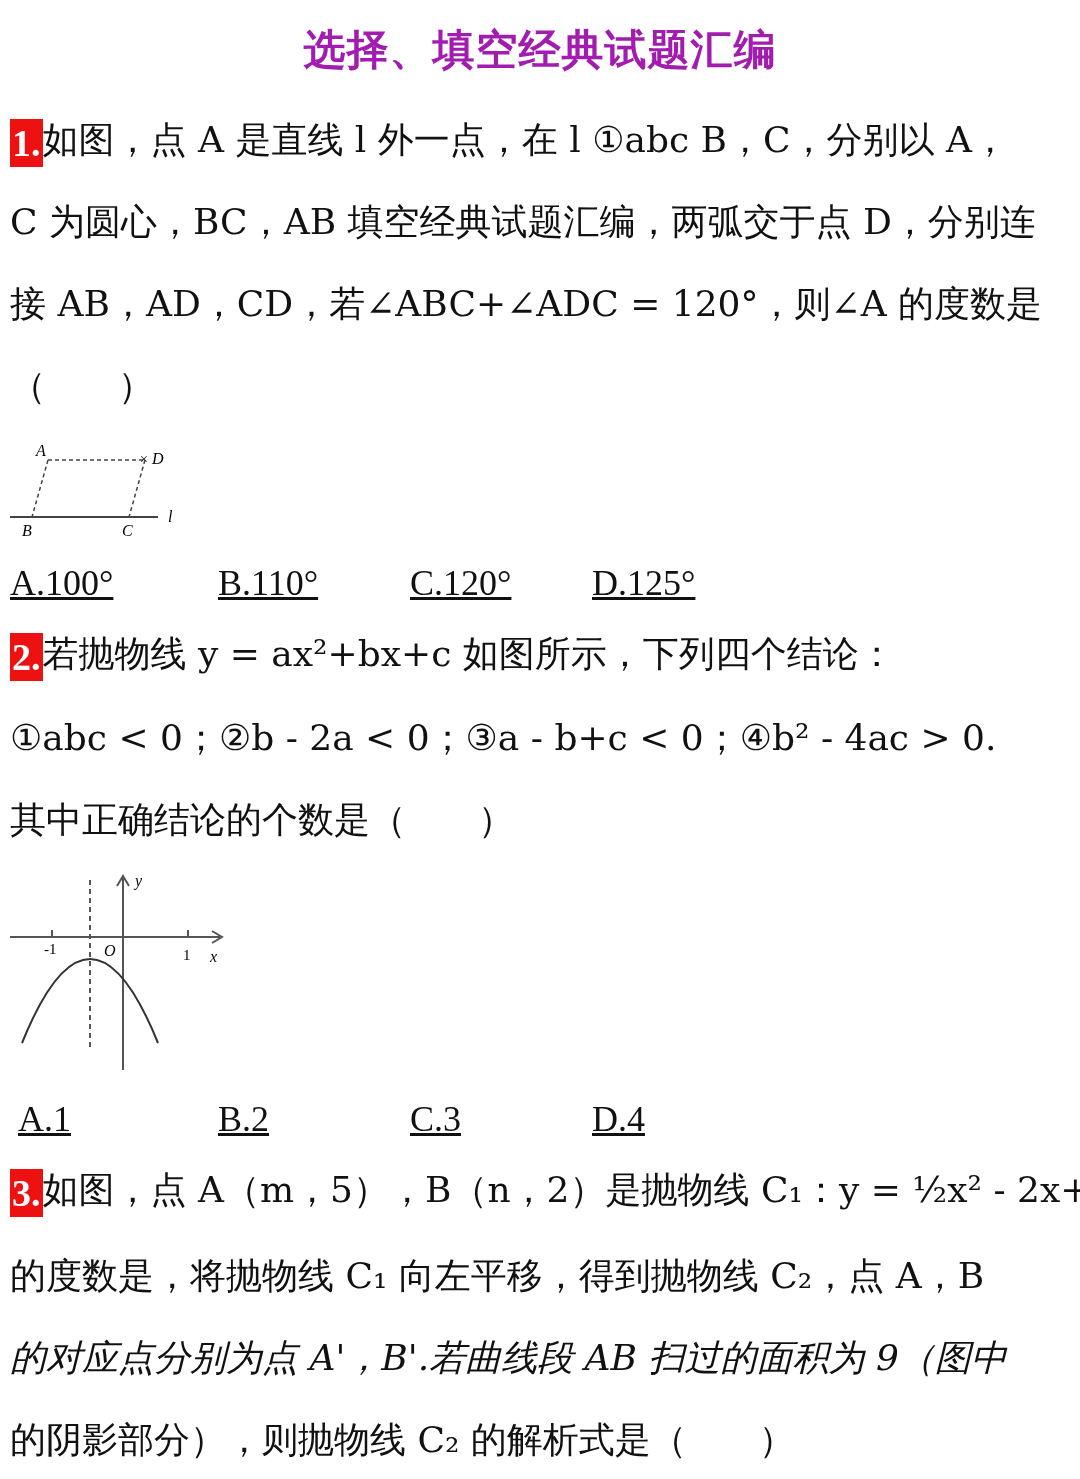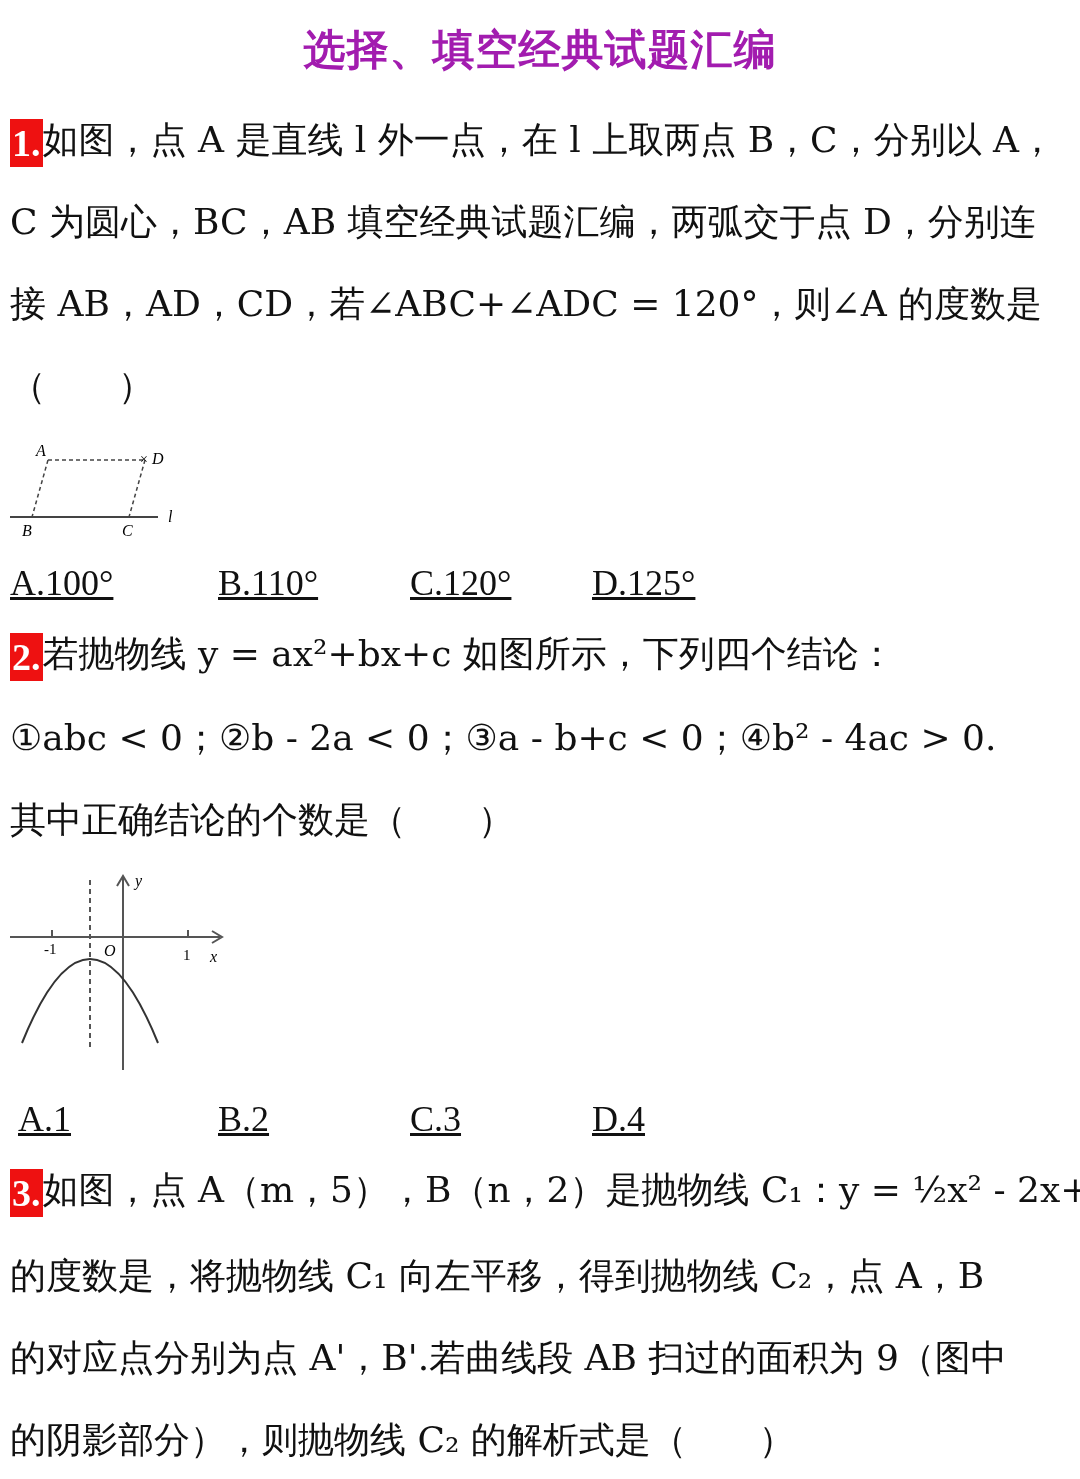--- a/index.html
+++ b/index.html
@@ -14,21 +14,21 @@
   .opts { position:absolute; left:10px; font-size:36px; font-family:"Liberation Serif",serif; }
   .opts span { position:absolute; white-space:nowrap;text-decoration:underline; }
   svg { position:absolute; }
 </style>
 </head>
 <body>
 
 <div class="title">选择、填空经典试题汇编</div>
 
 <div class="line" style="top:118px;">
-  <span class="num">1.</span><span>如图，点 A 是直线 l 外一点，在 l 上取两点 B，C，分别以 A，</span>
+  <span class="num">1.</span><span>如图，点 A 是直线 l 外一点，在 l ①abc B，C，分别以 A，</span>
 </div>
 <div class="line" style="top:200px;">C 为圆心，BC，AB 填空经典试题汇编，两弧交于点 D，分别连</div>
 <div class="line" style="top:282px;">接 AB，AD，CD，若∠ABC+∠ADC = 120°，则∠A 的度数是</div>
 <div class="line" style="top:364px;">（　　）</div>
 
 <svg style="left:0;top:430px;" width="200" height="110" viewBox="0 0 200 110">
   <line x1="10" y1="87" x2="158" y2="87" stroke="#444" stroke-width="2"></line>
   <line x1="48" y1="30" x2="145" y2="30" stroke="#444" stroke-width="1.5" stroke-dasharray="4,3"></line>
   <line x1="48" y1="30" x2="32" y2="87" stroke="#444" stroke-width="1.5" stroke-dasharray="4,3"></line>
   <line x1="145" y1="30" x2="129" y2="87" stroke="#444" stroke-width="1.5" stroke-dasharray="4,3"></line>
@@ -73,14 +73,14 @@
   <span style="left:8px;">A.1</span>
   <span style="left:208px;">B.2</span>
   <span style="left:400px;">C.3</span>
   <span style="left:582px;">D.4</span>
 </div>
 
 <div class="line" style="top:1168px;">
   <span class="num">3.</span><span>如图，点 A（m，5），B（n，2）是抛物线 C₁：y = ½x² - 2x+3</span>
 </div>
 <div class="line" style="top:1254px;">的度数是，将抛物线 C₁ 向左平移，得到抛物线 C₂，点 A，B</div>
-<div class="line" style="top:1336px;">的对应点分别为点 A'，B'.若曲线段 AB 扫过的面积为 9（图中</div>
+<div class="line" style="top:1336px;font-style:italic;">的对应点分别为点 A'，B'.若曲线段 AB 扫过的面积为 9（图中</div>
 <div class="line" style="top:1418px;">的阴影部分），则抛物线 C₂ 的解析式是（　　）</div>
 
 </body></html>

